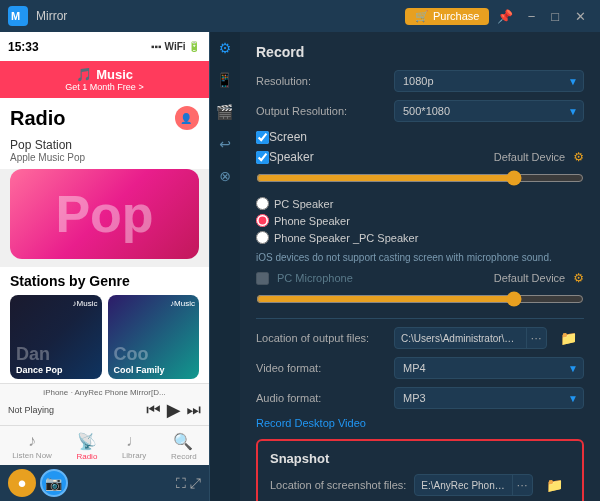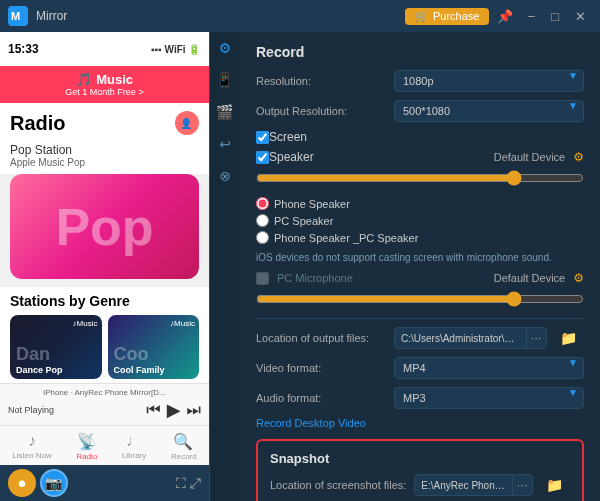--- a/index.html
+++ b/index.html
@@ -116,21 +116,21 @@
     
     .stations-genre {
       background: #fff;
       padding: 6px 10px 4px;
     }
     .genre-title { font-size: 14px; font-weight: bold; color: #000; margin-bottom: 6px; }
     .genre-cards { display: flex; gap: 6px; }
     .genre-card {
       flex: 1;
       border-radius: 8px;
-      height: 64px;
+      height: 84px;
       overflow: hidden;
       position: relative;
     }
     .genre-card-dance { background: linear-gradient(135deg, #1a1a2e, #16213e, #0f3460); }
     .genre-card-cool { background: linear-gradient(135deg, #2d1b69, #11998e); }
     .genre-card-label {
       position: absolute;
       bottom: 4px;
       left: 6px;
       color: #fff;
@@ -239,21 +239,21 @@
     }
     .form-label {
       min-width: 130px;
       color: #aaa;
       font-size: 11px;
     }
     .select-wrapper {
       flex: 1;
       position: relative;
       display: flex;
-      align-items: flex-start;
+      align-items: center;
     }
     .select-wrapper select {
       width: 100%;
       background: #1e3a52;
       border: 1px solid #2a4a62;
       border-radius: 4px;
       color: #ccc;
       padding: 4px 24px 4px 8px;
       font-size: 11px;
       appearance: none;
@@ -516,26 +516,26 @@
       <span class="default-device">Default Device</span>
       <span class="gear-icon">⚙</span>
     </div>
 
     <div class="slider-row">
       <input type="range" class="slider" value="80" style="">
     </div>
 
     <div class="radio-options">
       <div class="radio-option">
+        <input type="radio" name="audio" style="">
+        <label>PC Speaker</label>
+      </div>
+      <div class="radio-option">
         <input type="radio" name="audio" checked="" style="">
         <label>Phone Speaker</label>
-      </div>
-      <div class="radio-option">
-        <input type="radio" name="audio" style="">
-        <label>PC Speaker</label>
       </div>
       <div class="radio-option">
         <input type="radio" name="audio" style="">
         <label>Phone Speaker _PC Speaker</label>
       </div>
     </div>
 
     <div class="note-text">iOS devices do not support casting screen with microphone sound.</div>
 
     <div class="pc-mic-row">

